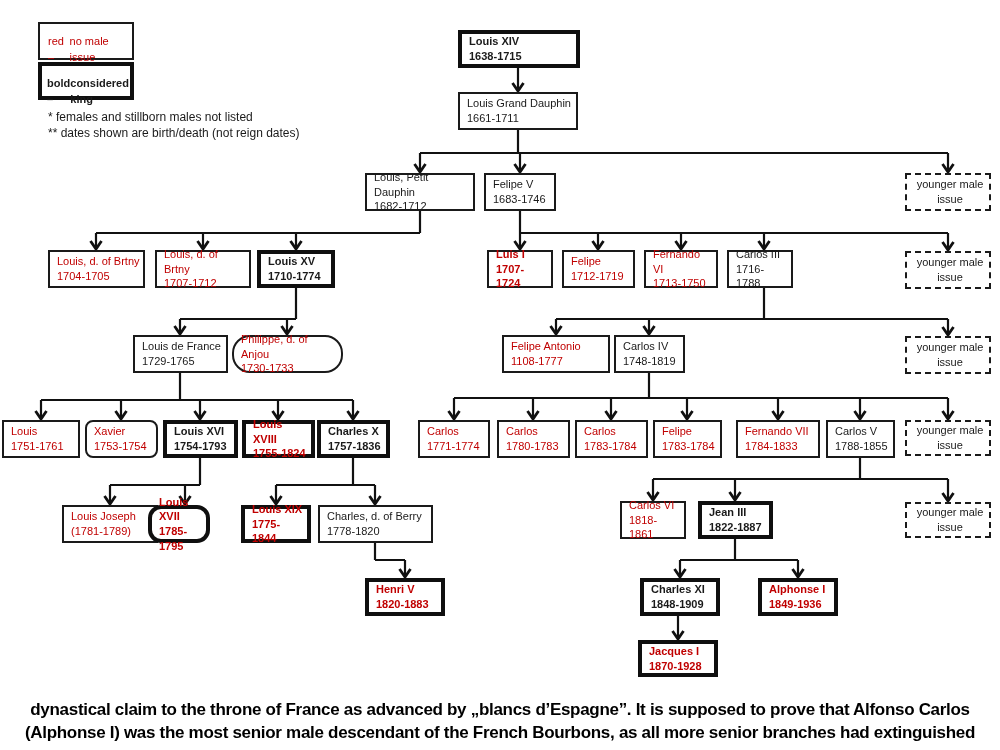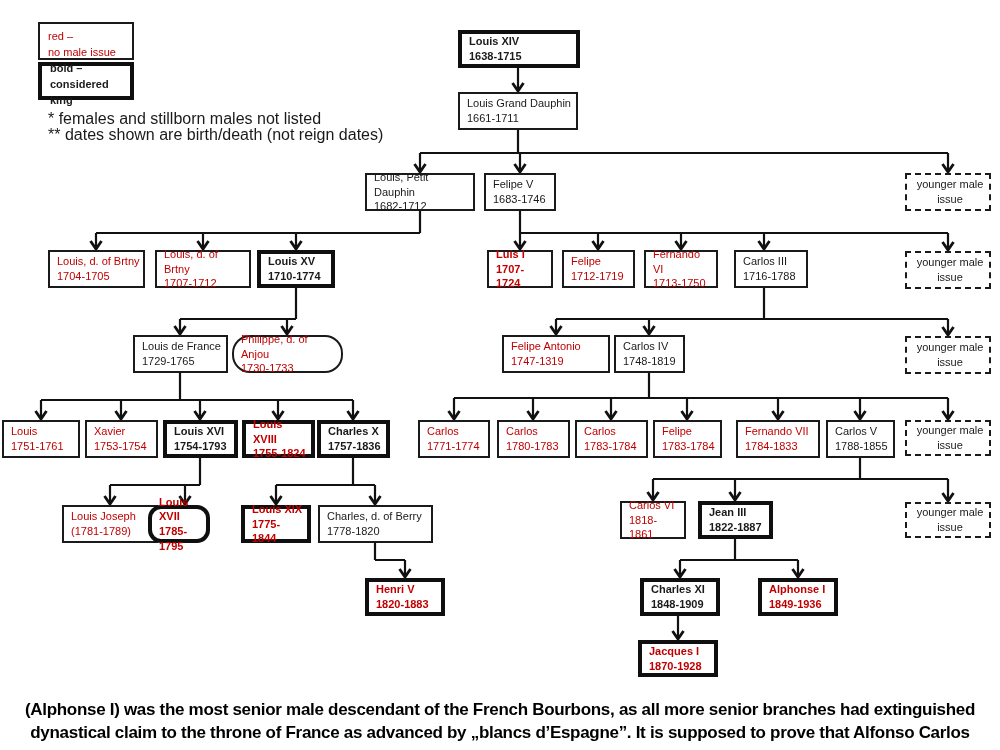--- a/index.html
+++ b/index.html
@@ -13,26 +13,26 @@
     position:absolute;z-index:2;background:#fff;box-sizing:border-box;
     display:flex;flex-direction:column;justify-content:center;
     padding:2px 3px 2px 7px;font-size:11px;line-height:1.32;color:#1a1a1a;
   }
   .node.normal{border:2px solid #1a1a1a;}
   .node.king{border:4px solid #0f0f0f;font-weight:700;}
   .node.dashed{border:2.5px dashed #1a1a1a;text-align:center;}
   .node.red{color:#c00000;}
   .legend-box{
     position:absolute;z-index:2;background:#fff;box-sizing:border-box;
-    display:flex;flex-direction:column;justify-content:center;
+    display:flex;flex-direction:row;justify-content:center;
     padding:10px 4px 2px 8px;font-size:11px;line-height:1.45;
   }
   #legend-red{left:38px;top:22px;width:96px;height:38px;border:2px solid #1a1a1a;color:#c00000;}
   #legend-bold{left:38px;top:62px;width:96px;height:38px;border:4px solid #0f0f0f;font-weight:700;}
-  .note{position:absolute;left:48px;font-size:16px;color:#1a1a1a;z-index:2;}
+  .note{position:absolute;left:48px;font-size:12px;color:#1a1a1a;z-index:2;}
   #note-1{top:110px;}
   #note-2{top:126px;}
   #caption{
     position:absolute;left:0;bottom:6px;width:1000px;text-align:center;z-index:2;
     font-size:17px;font-weight:700;letter-spacing:-0.3px;line-height:1.32;color:#000;
   }
 </style>
 </head>
 <body>
 
@@ -114,51 +114,51 @@
       <div>1707-1724</div>
     </div>
     <div class="node normal red" style="left: 562px; top: 250px; width: 73px; height: 38px;">
       <div>Felipe</div>
       <div>1712-1719</div>
     </div>
     <div class="node normal red" style="left: 644px; top: 250px; width: 74px; height: 38px;">
       <div>Fernando VI</div>
       <div>1713-1750</div>
     </div>
-    <div class="node normal" style="left: 727px; top: 250px; width: 74px; height: 38px; margin-left: 7px;">
+    <div class="node normal" style="left: 727px; top: 250px; width: 66px; height: 38px;">
       <div>Carlos III</div>
       <div>1716-1788</div>
     </div>
     <div class="node dashed" style="left: 905px; top: 251px; width: 86px; height: 38px;">
       <div>younger male issue</div>
     </div>
     <div class="node normal" style="left: 133px; top: 335px; width: 95px; height: 38px;">
       <div>Louis de France</div>
       <div>1729-1765</div>
     </div>
     <div class="node normal red" style="left: 232px; top: 335px; width: 111px; height: 38px; border-radius: 18px;">
       <div>Philippe, d. of Anjou</div>
       <div>1730-1733</div>
     </div>
     <div class="node normal red" style="left: 502px; top: 335px; width: 108px; height: 38px;">
       <div>Felipe Antonio</div>
-      <div>1747-1319</div>
+      <div>1108-1777</div>
     </div>
     <div class="node normal" style="left: 614px; top: 335px; width: 71px; height: 38px;">
       <div>Carlos IV</div>
       <div>1748-1819</div>
     </div>
     <div class="node dashed" style="left: 905px; top: 336px; width: 86px; height: 38px;">
       <div>younger male issue</div>
     </div>
     <div class="node normal red" style="left: 2px; top: 420px; width: 78px; height: 38px;">
       <div>Louis</div>
       <div>1751-1761</div>
     </div>
-    <div class="node normal red" style="left: 85px; top: 420px; width: 73px; height: 38px;">
+    <div class="node normal red" style="left: 85px; top: 420px; width: 73px; height: 38px; border-radius: 8px;">
       <div>Xavier</div>
       <div>1753-1754</div>
     </div>
     <div class="node king" style="left: 163px; top: 420px; width: 75px; height: 38px;">
       <div>Louis XVI</div>
       <div>1754-1793</div>
     </div>
     <div class="node king red" style="left: 242px; top: 420px; width: 73px; height: 38px;">
       <div>Louis XVIII</div>
       <div>1755-1824</div>
@@ -233,15 +233,15 @@
       <div>Alphonse I</div>
       <div>1849-1936</div>
     </div>
     <div class="node king red" style="left: 638px; top: 640px; width: 80px; height: 37px;">
       <div>Jacques I</div>
       <div>1870-1928</div>
     </div>
   </div>
 
 <div id="caption">
+  <div>dynastical claim to the throne of France as advanced by „blancs d’Espagne”. It is supposed to prove that Alfonso Carlos</div>
   <div>(Alphonse I) was the most senior male descendant of the French Bourbons,  as all more senior branches had extinguished</div>
-  <div>dynastical claim to the throne of France as advanced by „blancs d’Espagne”. It is supposed to prove that Alfonso Carlos</div>
 </div>
 
 </body></html>

